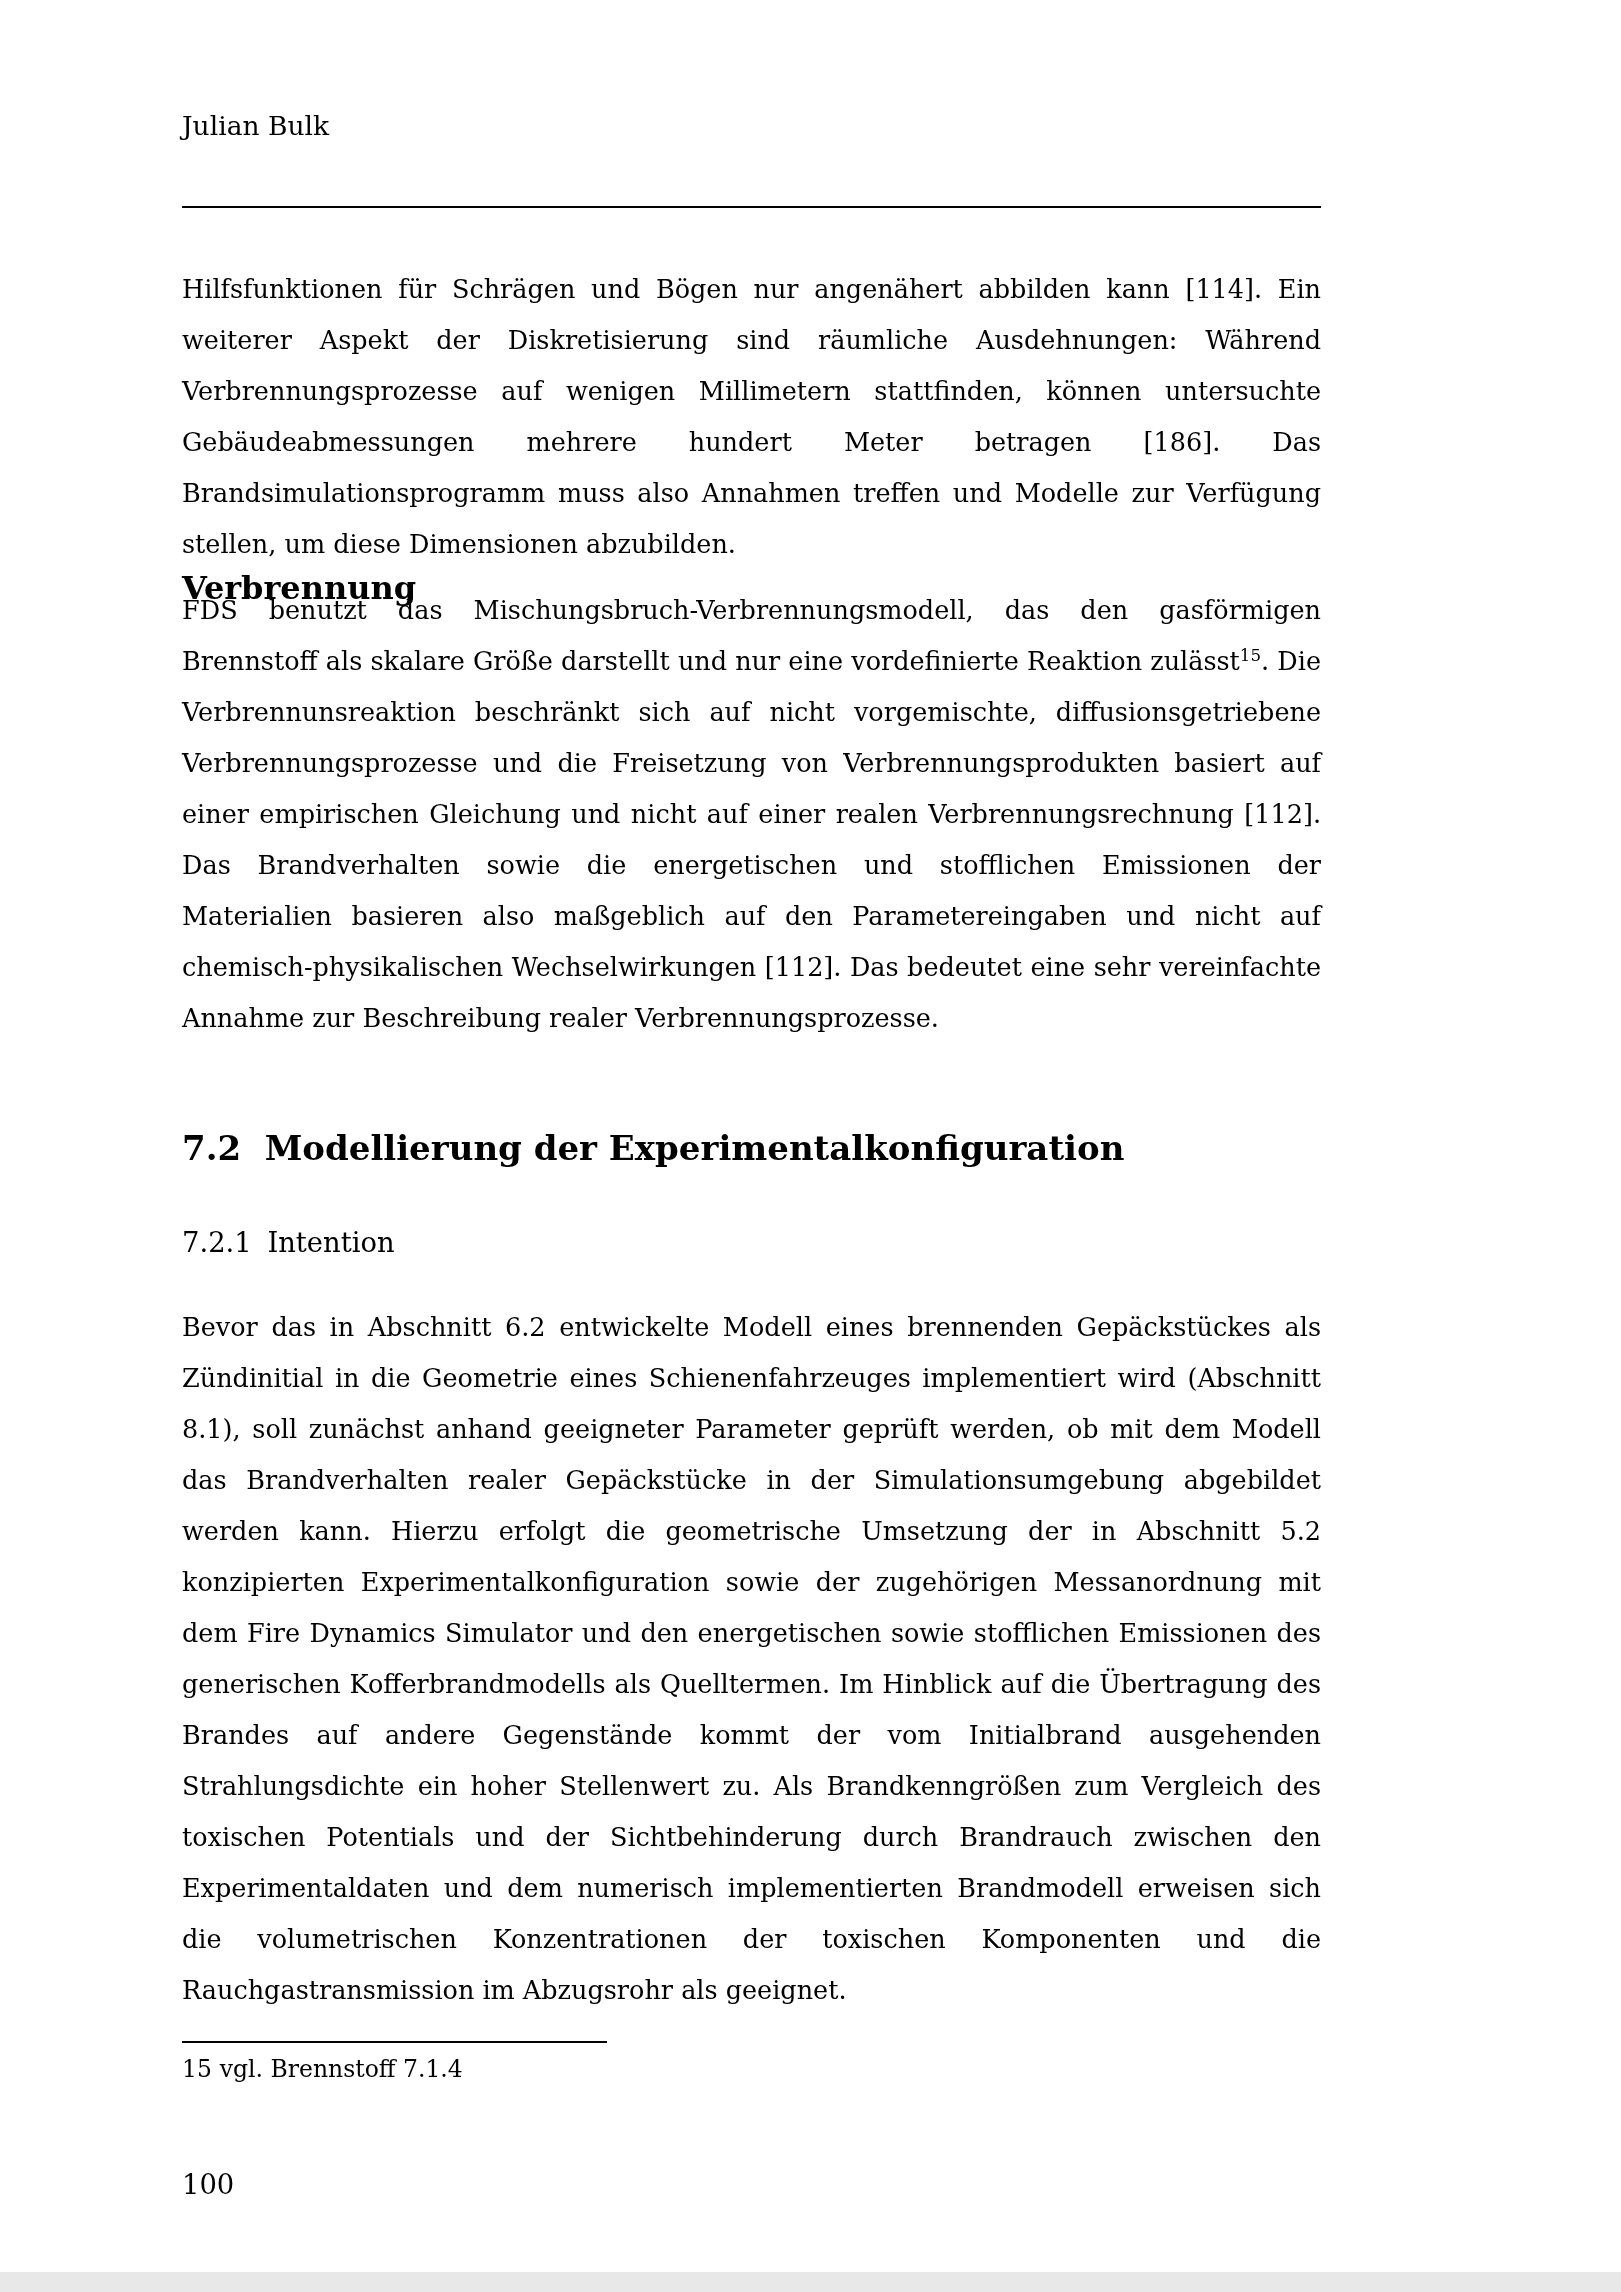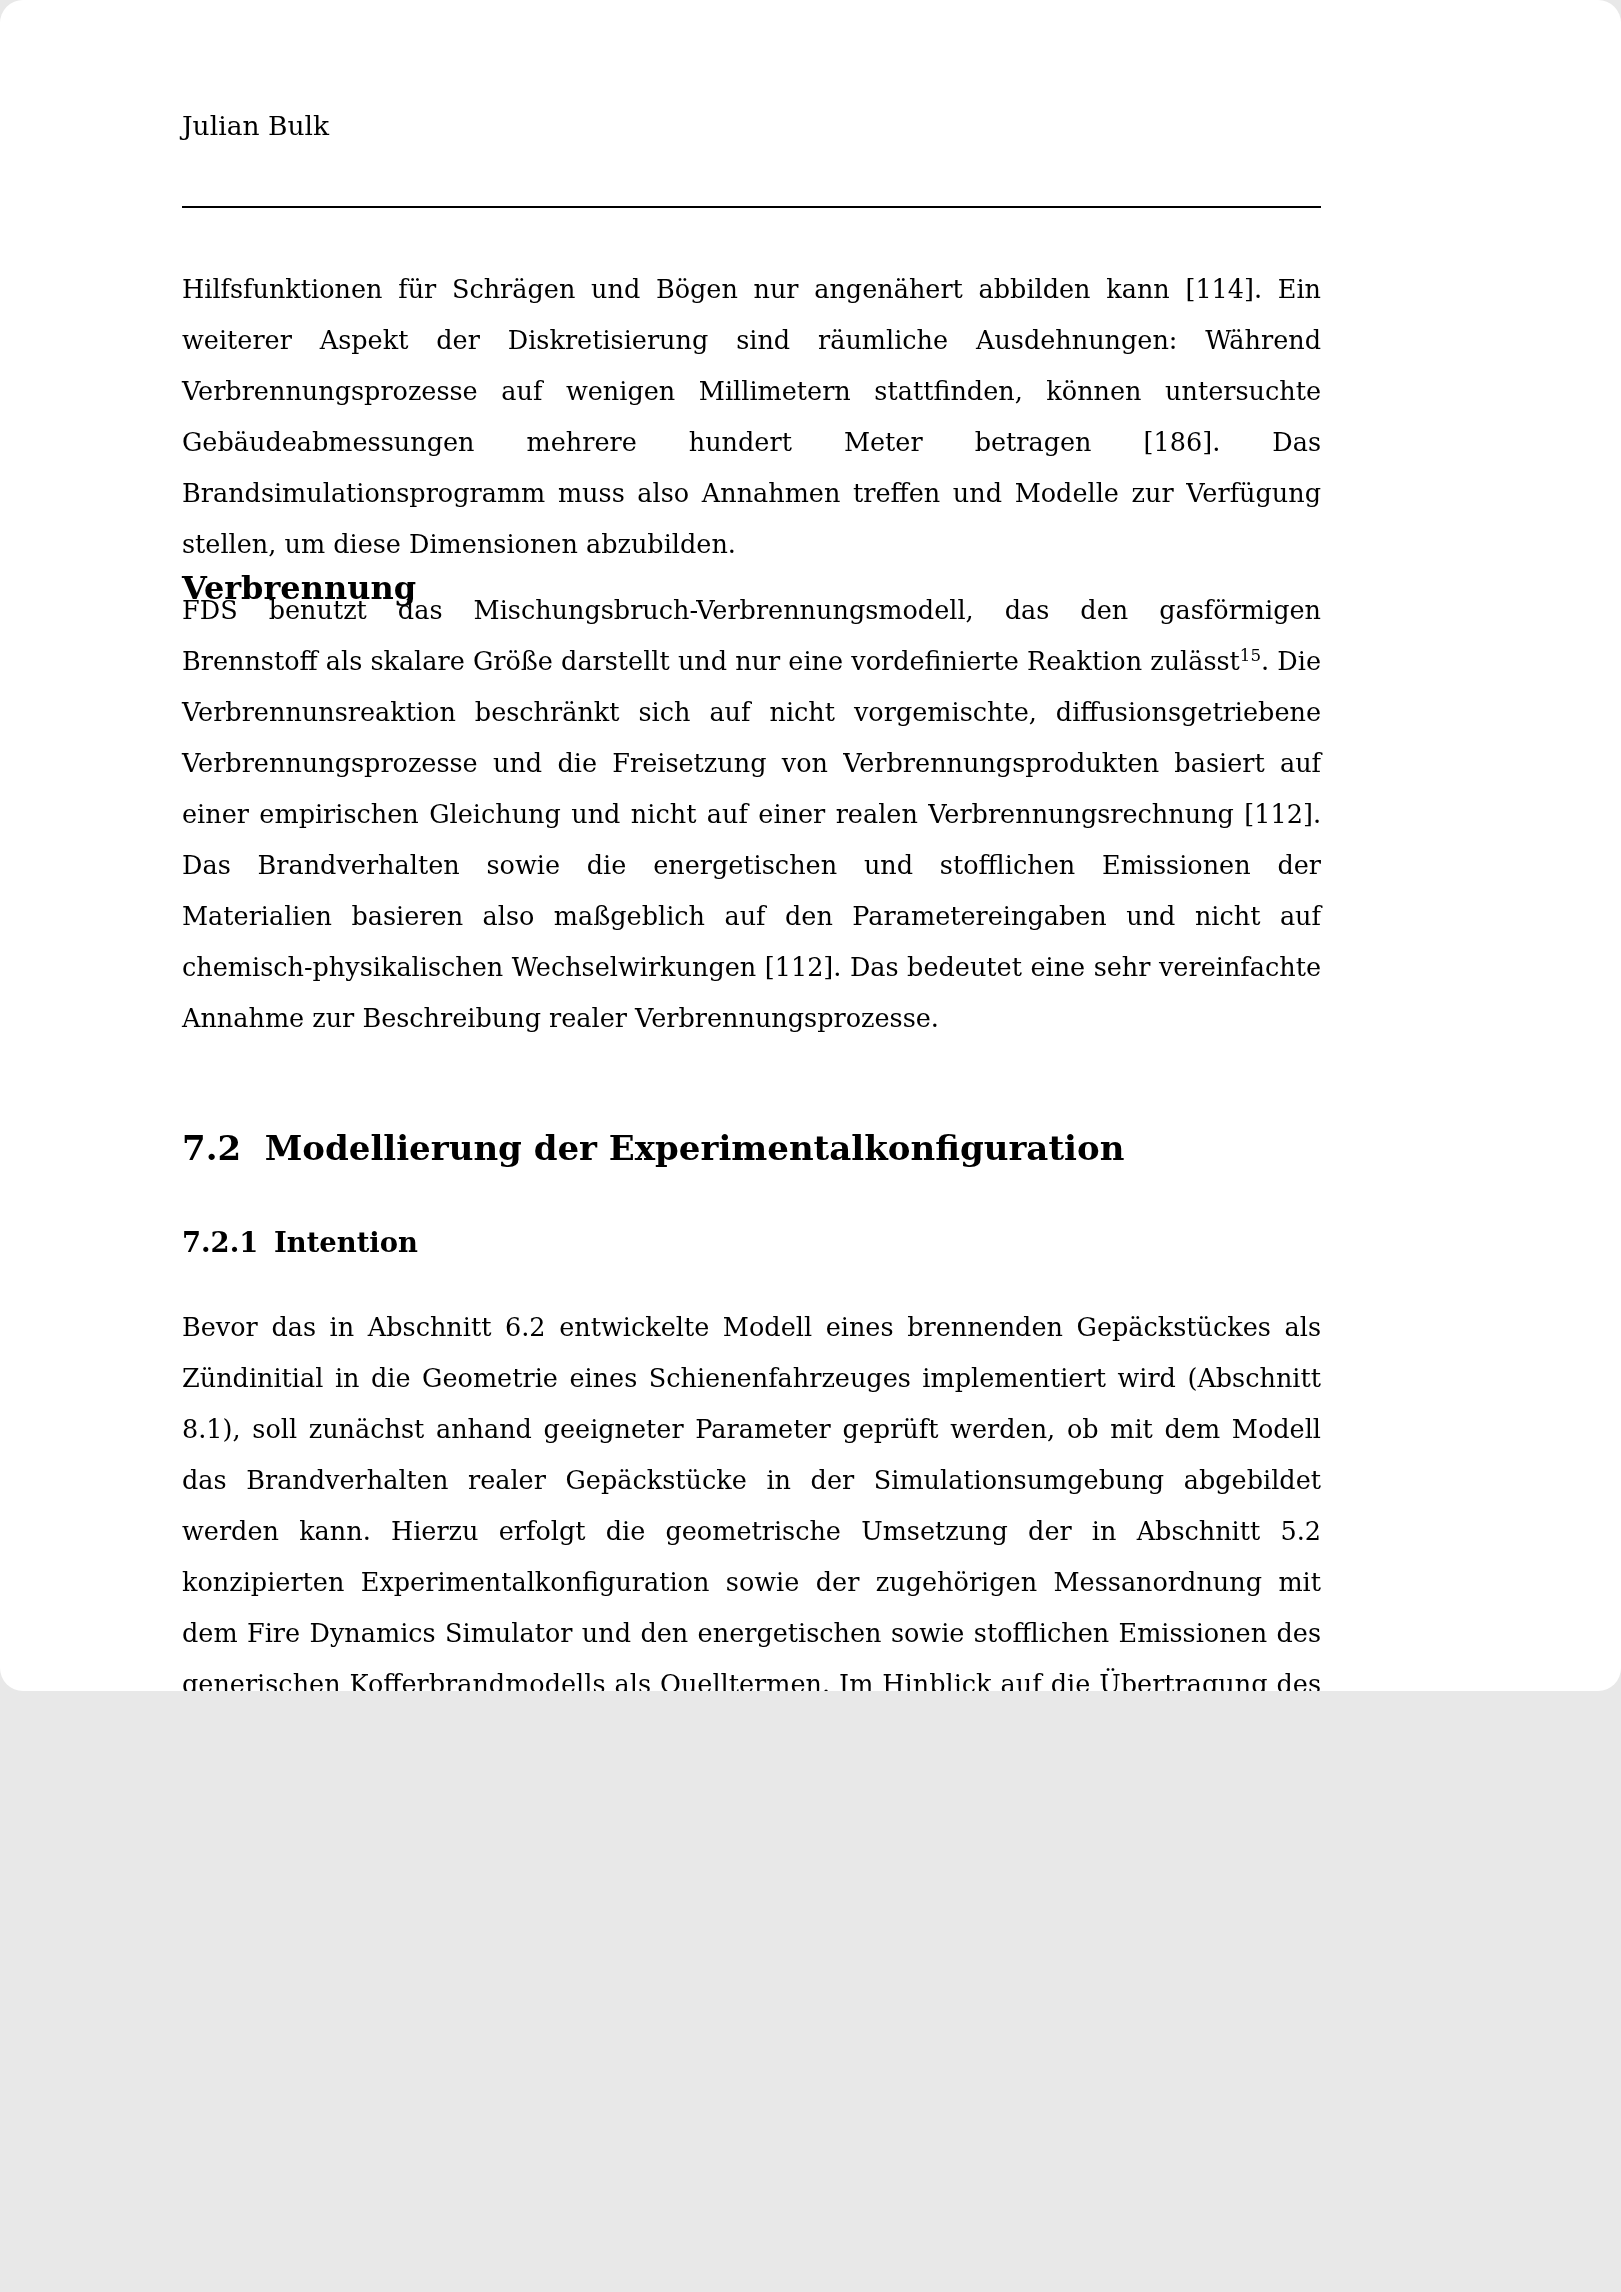--- a/index.html
+++ b/index.html
@@ -4,27 +4,26 @@
 <style>
   * { box-sizing: border-box; }
   html, body {
     margin: 0;
     padding: 0;
     background: #e8e8e8;
   }
   .page {
     position: relative;
     width: 1621px;
-    height: 1691px;
+    height: 2272px;
     margin: 0 auto;
     background: #ffffff;
     color: #000000;
     font-family: "DejaVu Serif", "Liberation Serif", serif;
     overflow: hidden;
-    border-radius: 23px;
   }
   .author {
     position: absolute;
     left: 182px;
     top: 110px;
     font-size: 26.5px;
     line-height: 31px;
   }
   .chapter-line {
     position: absolute;
@@ -79,21 +78,21 @@
     font-weight: bold;
     line-height: 43px;
   }
   .section-heading .sec-num { margin-right: 23.5px; }
   .subsection-heading {
     position: absolute;
     left: 182px;
     top: 1225px;
     margin: 0;
     font-size: 27.4px;
-    font-weight: bold;
+    font-weight: normal;
     line-height: 35px;
   }
   .subsection-heading .sec-num { margin-right: 15.7px; }
   .p3 { top: 1302px; }
   .footnote-rule {
     position: absolute;
     left: 182px;
     top: 2041px;
     width: 425px;
     height: 2px;

